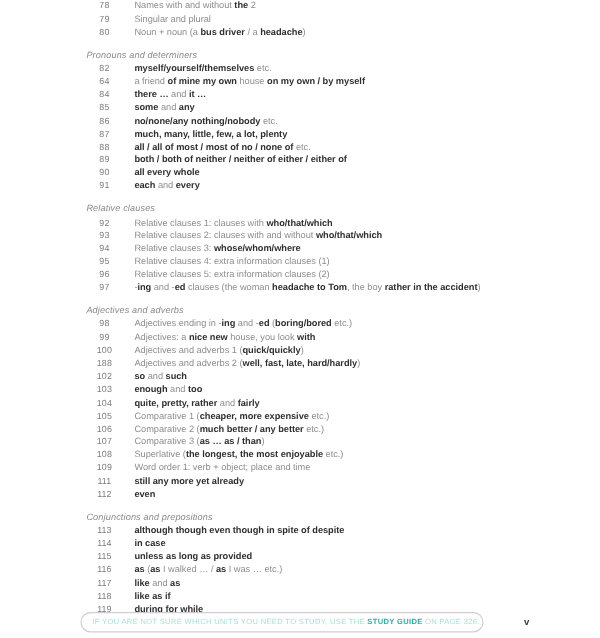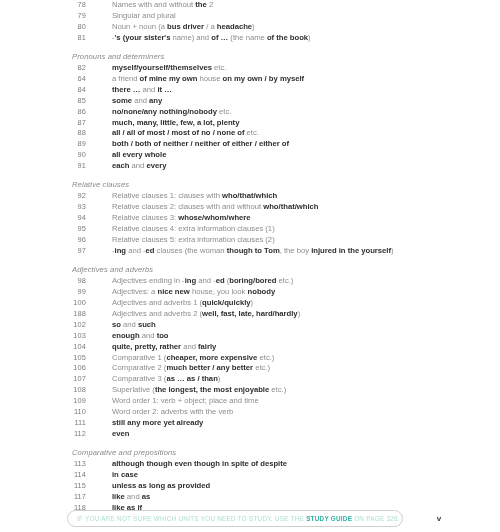--- a/index.html
+++ b/index.html
@@ -45,23 +45,23 @@
   .unit-row {
     display: block;
     position: relative;
     height: 10.9px;
     line-height: 10.9px;
     white-space: nowrap;
     font-size: 7.7px;
   }
   .unit-num {
     position: absolute;
-    left: 56px;
+    left: 72px;
     width: 30px;
-    text-align: right;
+    text-align: center;
     color: #7d7d7d;
     font-size: 7.4px;
     letter-spacing: 0.1px;
   }
   .unit-text {
     position: absolute;
     left: 112px;
     color: #8d8d8d;
     font-size: 7.7px;
     letter-spacing: -0.02px;
@@ -120,24 +120,20 @@
         <span class="unit-text"><span>Names with and without </span><b>the</b><span> 2</span></span>
       </div>
       <div class="unit-row">
         <span class="unit-num">79</span>
         <span class="unit-text"><span>Singular and plural</span></span>
       </div>
       <div class="unit-row">
         <span class="unit-num">80</span>
         <span class="unit-text"><span>Noun + noun (a </span><b>bus driver</b><span> / a </span><b>headache</b><span>)</span></span>
       </div>
-      <div class="unit-row">
-        <span class="unit-num">81</span>
-        <span class="unit-text"><span>-</span><b>'s (your sister's</b><span> name) and </span><b>of …</b><span> (the name </span><b>of the book</b><span>)</span></span>
-      </div>
       <div class="section-gap"></div>
       <div class="section-heading">Pronouns and determiners</div>
       <div class="unit-row">
         <span class="unit-num">82</span>
         <span class="unit-text"><b>myself/yourself/themselves</b><span> etc.</span></span>
       </div>
       <div class="unit-row">
         <span class="unit-num">64</span>
         <span class="unit-text"><span>a friend </span><b>of mine</b><span>   </span><b>my own</b><span> house</span><span>   </span><b>on my own / by myself</b></span>
       </div>
@@ -190,31 +186,31 @@
       <div class="unit-row">
         <span class="unit-num">95</span>
         <span class="unit-text"><span>Relative clauses 4: extra information clauses (1)</span></span>
       </div>
       <div class="unit-row">
         <span class="unit-num">96</span>
         <span class="unit-text"><span>Relative clauses 5: extra information clauses (2)</span></span>
       </div>
       <div class="unit-row">
         <span class="unit-num">97</span>
-        <span class="unit-text"><span>-</span><b>ing</b><span> and -</span><b>ed</b><span> clauses (the woman </span><b>though to Tom</b><span>, the boy </span><b>injured in the yourself</b><span>)</span></span>
+        <span class="unit-text"><span>-</span><b>ing</b><span> and -</span><b>ed</b><span> clauses (the woman </span><b>headache to Tom</b><span>, the boy </span><b>rather in the accident</b><span>)</span></span>
       </div>
       <div class="section-gap"></div>
       <div class="section-heading">Adjectives and adverbs</div>
       <div class="unit-row">
         <span class="unit-num">98</span>
         <span class="unit-text"><span>Adjectives ending in -</span><b>ing</b><span> and -</span><b>ed</b><span> (</span><b>boring/bored</b><span> etc.)</span></span>
       </div>
       <div class="unit-row">
         <span class="unit-num">99</span>
-        <span class="unit-text"><span>Adjectives: a </span><b>nice new</b><span> house, you look </span><b>nobody</b></span>
+        <span class="unit-text"><span>Adjectives: a </span><b>nice new</b><span> house, you look </span><b>with</b></span>
       </div>
       <div class="unit-row">
         <span class="unit-num">100</span>
         <span class="unit-text"><span>Adjectives and adverbs 1 (</span><b>quick/quickly</b><span>)</span></span>
       </div>
       <div class="unit-row">
         <span class="unit-num">188</span>
         <span class="unit-text"><span>Adjectives and adverbs 2 (</span><b>well, fast, late, hard/hardly</b><span>)</span></span>
       </div>
       <div class="unit-row">
@@ -243,44 +239,44 @@
       </div>
       <div class="unit-row">
         <span class="unit-num">108</span>
         <span class="unit-text"><span>Superlative (</span><b>the longest, the most enjoyable</b><span> etc.)</span></span>
       </div>
       <div class="unit-row">
         <span class="unit-num">109</span>
         <span class="unit-text"><span>Word order 1: verb + object; place and time</span></span>
       </div>
       <div class="unit-row">
-        <span class="unit-num">110</span>
-        <span class="unit-text"><span>Word order 2: adverbs with the verb</span></span>
-      </div>
-      <div class="unit-row">
         <span class="unit-num">111</span>
         <span class="unit-text"><b>still   any more   yet    already</b></span>
       </div>
       <div class="unit-row">
         <span class="unit-num">112</span>
         <span class="unit-text"><b>even</b></span>
       </div>
       <div class="section-gap"></div>
-      <div class="section-heading">Comparative and prepositions</div>
+      <div class="section-heading">Conjunctions and prepositions</div>
       <div class="unit-row">
         <span class="unit-num">113</span>
         <span class="unit-text"><b>although    though    even though</b><span>    </span><b>in spite of    despite</b></span>
       </div>
       <div class="unit-row">
         <span class="unit-num">114</span>
         <span class="unit-text"><b>in case</b></span>
       </div>
       <div class="unit-row">
         <span class="unit-num">115</span>
         <span class="unit-text"><b>unless    as long as    provided</b></span>
+      </div>
+      <div class="unit-row">
+        <span class="unit-num">116</span>
+        <span class="unit-text"><b>as</b><span> (</span><b>as</b><span> I walked … / </span><b>as</b><span> I was … etc.)</span></span>
       </div>
       <div class="unit-row">
         <span class="unit-num">117</span>
         <span class="unit-text"><b>like</b><span> and </span><b>as</b></span>
       </div>
       <div class="unit-row">
         <span class="unit-num">118</span>
         <span class="unit-text"><b>like    as if</b></span>
       </div>
       <div class="unit-row">

